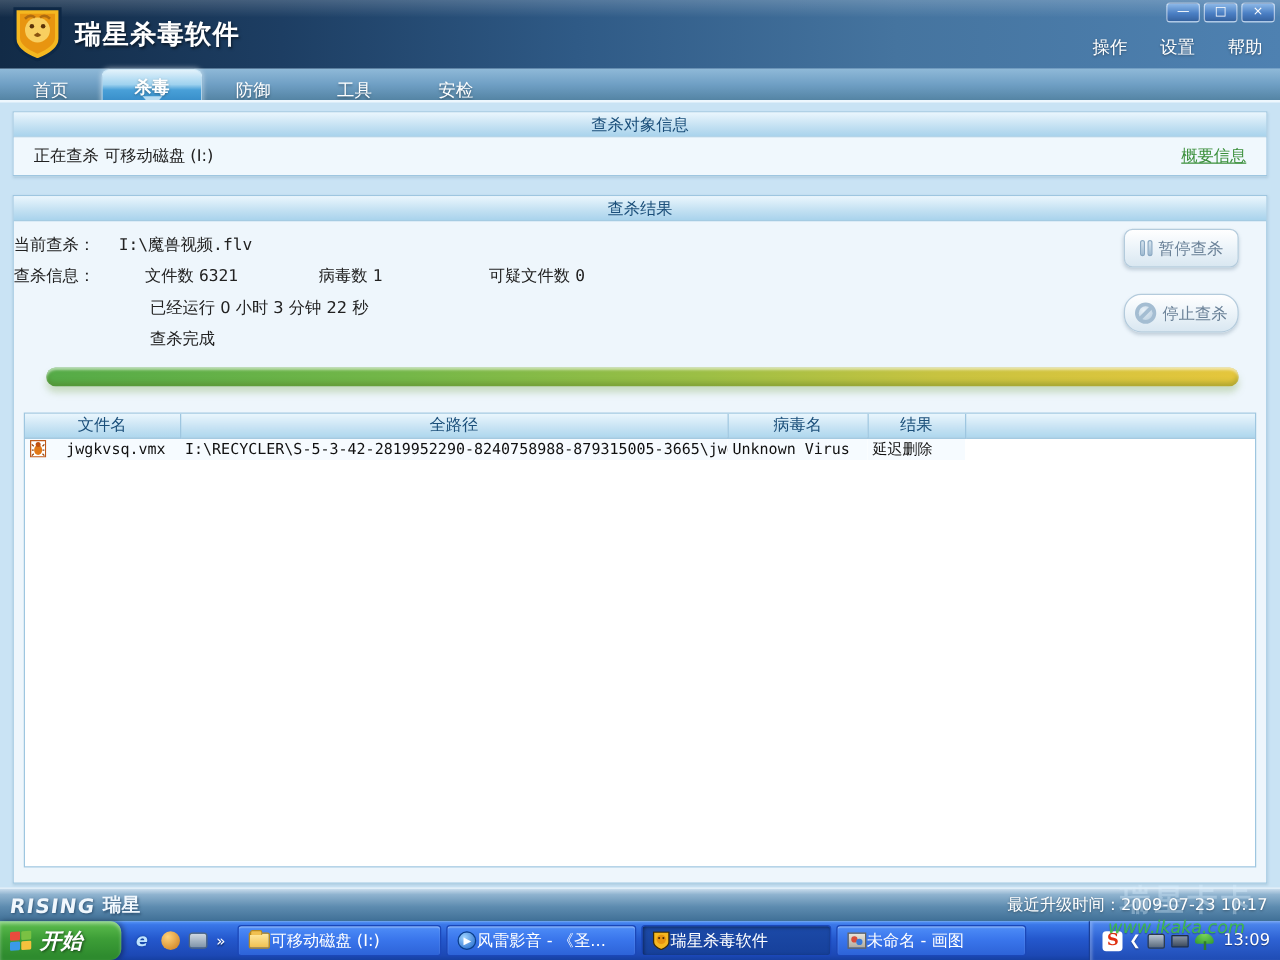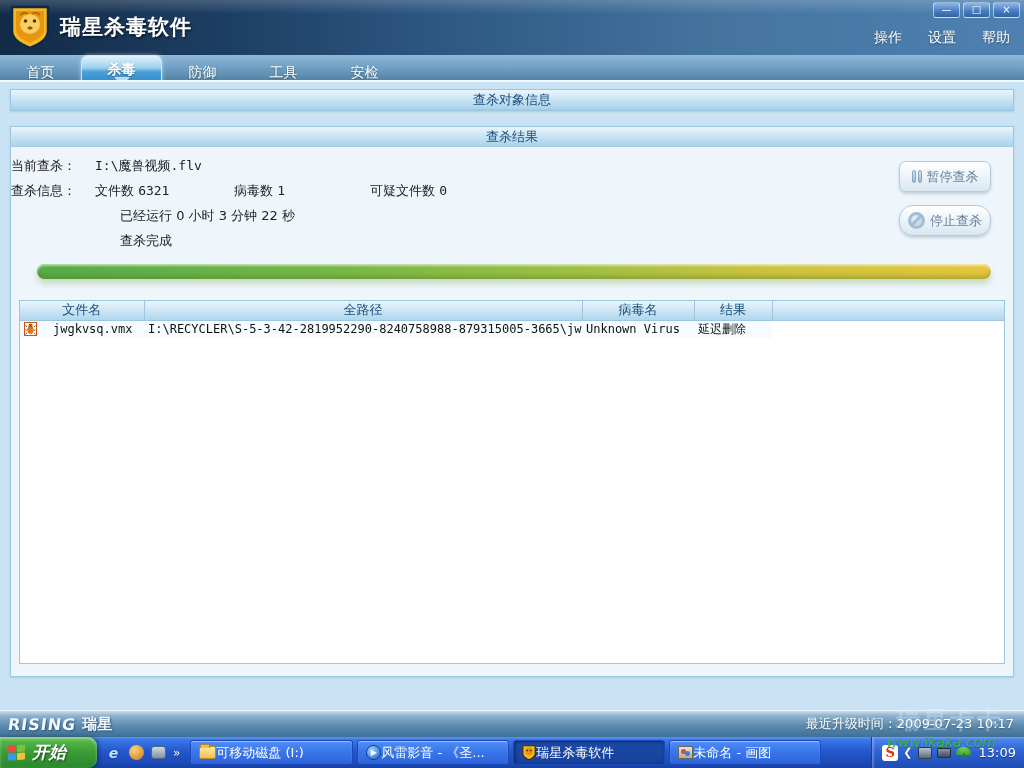--- a/index.html
+++ b/index.html
@@ -47,29 +47,29 @@
     background:#f0f8fd; }
   .scan-target-text { color:#222; font-size:13px; }
   .summary-link { margin-left:auto; color:#3a8f3a; font-size:13px;
     text-decoration:underline; cursor:pointer; }
 
   .panel2 { margin-top:15px; height:551px; position:relative; }
   .panel2-body { position:relative; padding:10px 0 0 0; height:530px; }
   .info-line { display:flex; font-size:13px; color:#222; margin-bottom:7px; }
   .info-label { width:84px; color:#222; }
   .stat { display:inline-block; }
-  .stat-files { width:139px; }
+  .stat-files { width:139px;margin-left:21px; }
   .stat-virus { width:136px; }
   .mono { font-family:"DejaVu Sans Mono","Liberation Mono",monospace; }
 
   .scan-btn { position:absolute; right:22px; width:92px; height:31px; border-radius:7px;
     background:linear-gradient(#ffffff,#eef5fa 45%,#d9e7f1); border:1px solid #b4cbdc;
     box-shadow:0 2px 3px rgba(60,90,120,.25); color:#6b8298; font-size:13px;
     display:flex; align-items:center; justify-content:center; gap:5px; cursor:pointer; }
-  .btn-pause { top:14px; }
+  .btn-pause { top:6px; }
   .btn-stop { top:58px;border-radius:14px; }
   .icon-pause { display:flex; gap:2px; }
   .icon-pause span { width:4px; height:13px; border-radius:2px; border:1px solid #8aa8c2;
     background:linear-gradient(#d8e6f0,#9cb9d0); }
   .icon-stop { width:17px; height:17px; border-radius:50%; border:3px solid #a4bdd2;
     position:relative; background:radial-gradient(circle at 35% 30%,#e8f1f8,#b9cedf); }
   .icon-stop::before { content:""; position:absolute; left:-1px; top:4px; width:13px; height:3px;
     background:#a4bdd2; transform:rotate(-45deg); }
 
   .progress-wrap { margin:14px 22px 0 26px; height:15px; border-radius:8px;
@@ -205,20 +205,24 @@
     <div class="tab active">杀毒</div>
     <div class="tab">防御</div>
     <div class="tab">工具</div>
     <div class="tab">安检</div>
   </div>
 
   <div class="content">
 
     <div class="panel">
       <div class="panel-header">查杀对象信息</div>
+      <div class="panel1-body">
+        <span class="scan-target-text">正在查杀 可移动磁盘 (I:)</span>
+        <span class="summary-link">概要信息</span>
+      </div>
     </div>
 
     <div class="panel panel2">
       <div class="panel-header">查杀结果</div>
       <div class="panel2-body">
         <div class="info-line">
           <span class="info-label">当前查杀：</span>
           <span class="mono">I:\魔兽视频.flv</span>
         </div>
         <div class="info-line">

